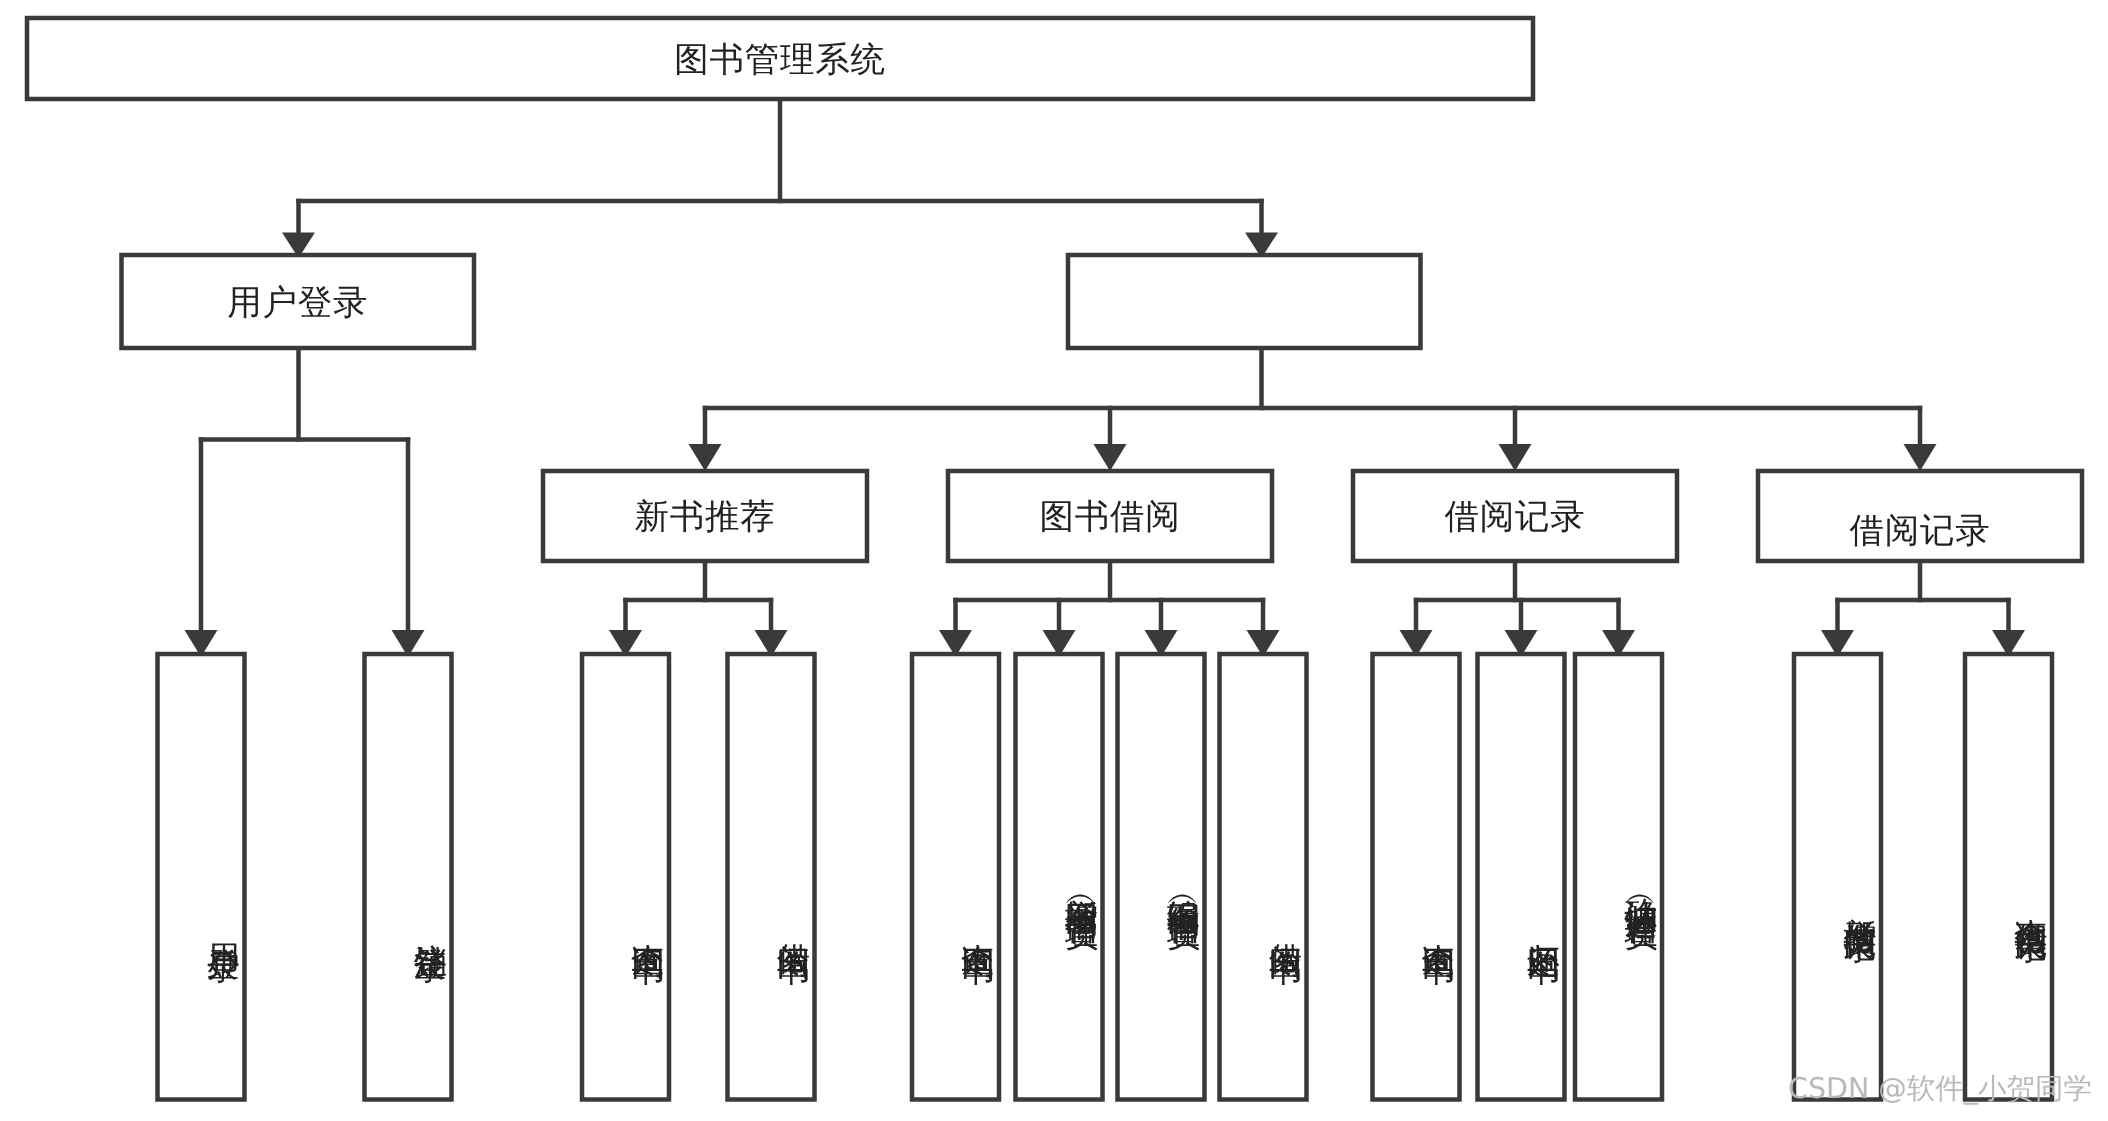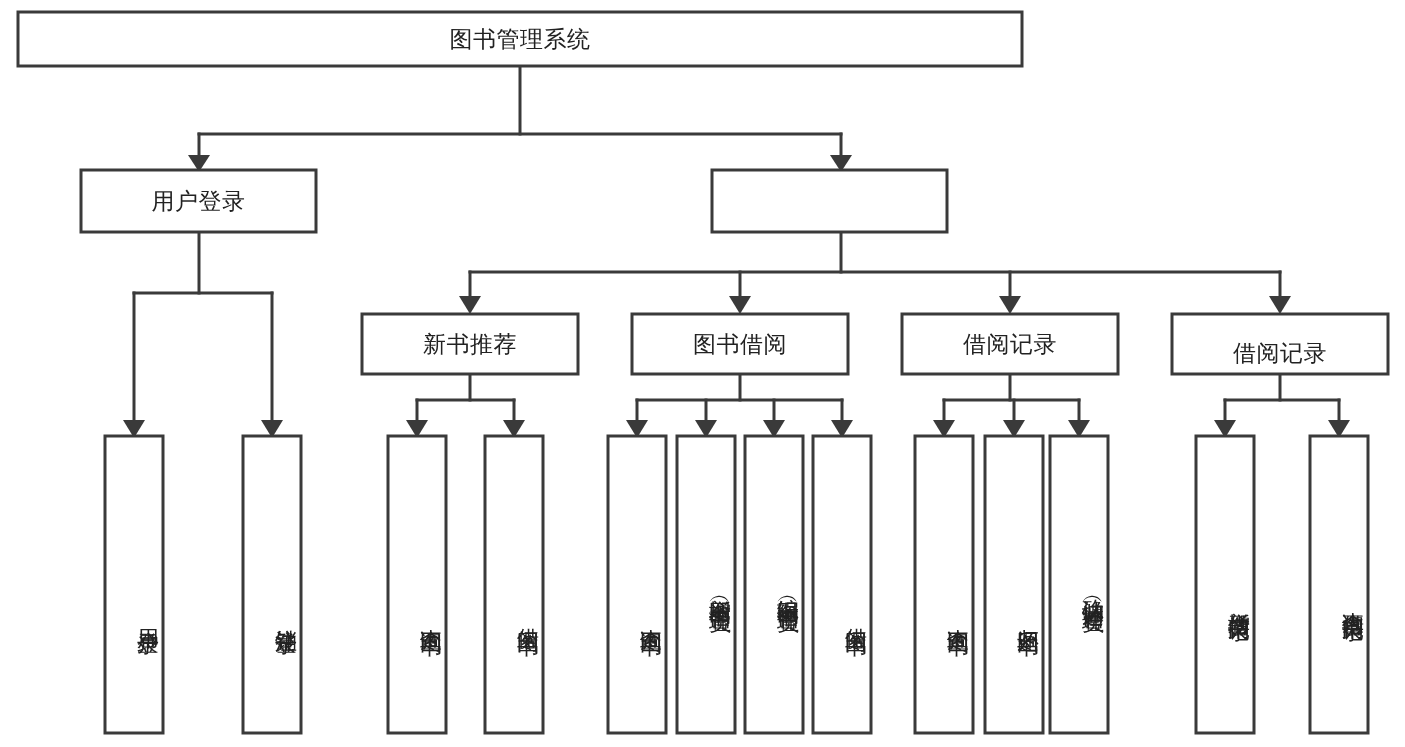--- a/index.html
+++ b/index.html
@@ -207,14 +207,15 @@
   <div class="node-label label-v" style="left:745px; top:440px; width:58px; height:293px;">编辑图书（管理员）</div>
   <div class="node-label label-v" style="left:813px; top:490px; width:58px; height:243px;">借阅图书</div>
 
   <div class="node-label label-v" style="left:915px; top:490px; width:58px; height:243px;">查询图书</div>
   <div class="node-label label-v" style="left:985px; top:490px; width:58px; height:243px;">归还图书</div>
   <div class="node-label label-v" style="left:1050px; top:440px; width:58px; height:293px;">确认归还（管理员）</div>
 
   <div class="node-label label-v" style="left:1196px; top:460px; width:58px; height:273px;">新增借阅记录</div>
   <div class="node-label label-v" style="left:1310px; top:460px; width:58px; height:273px;">查询借阅记录</div>
 
+  <div class="watermark">CSDN @软件_小贺同学</div>
 
 </div>
 
 </body></html>

